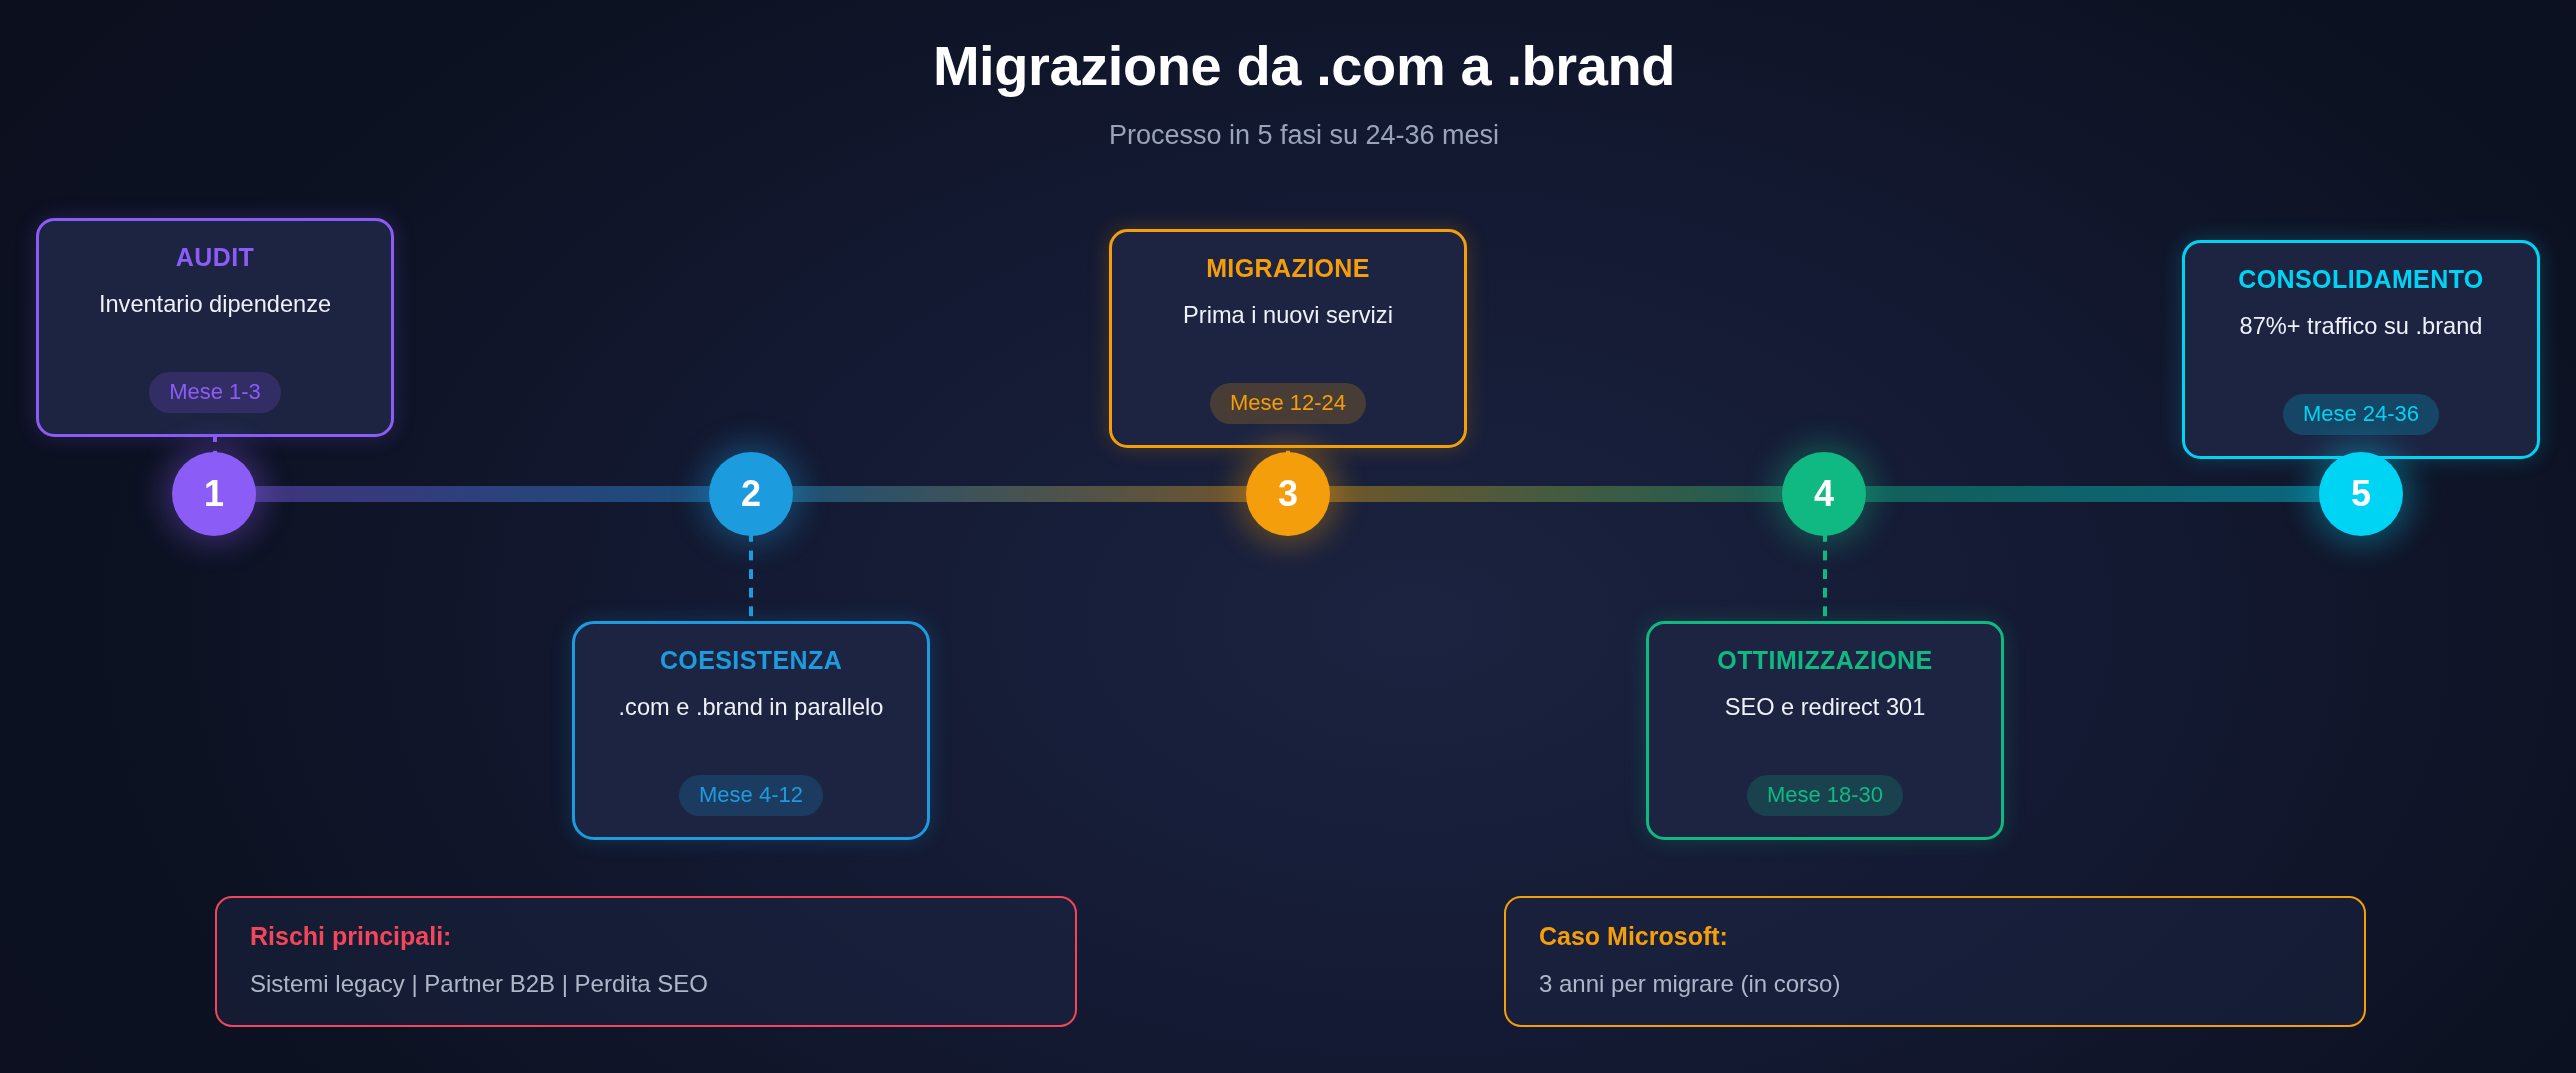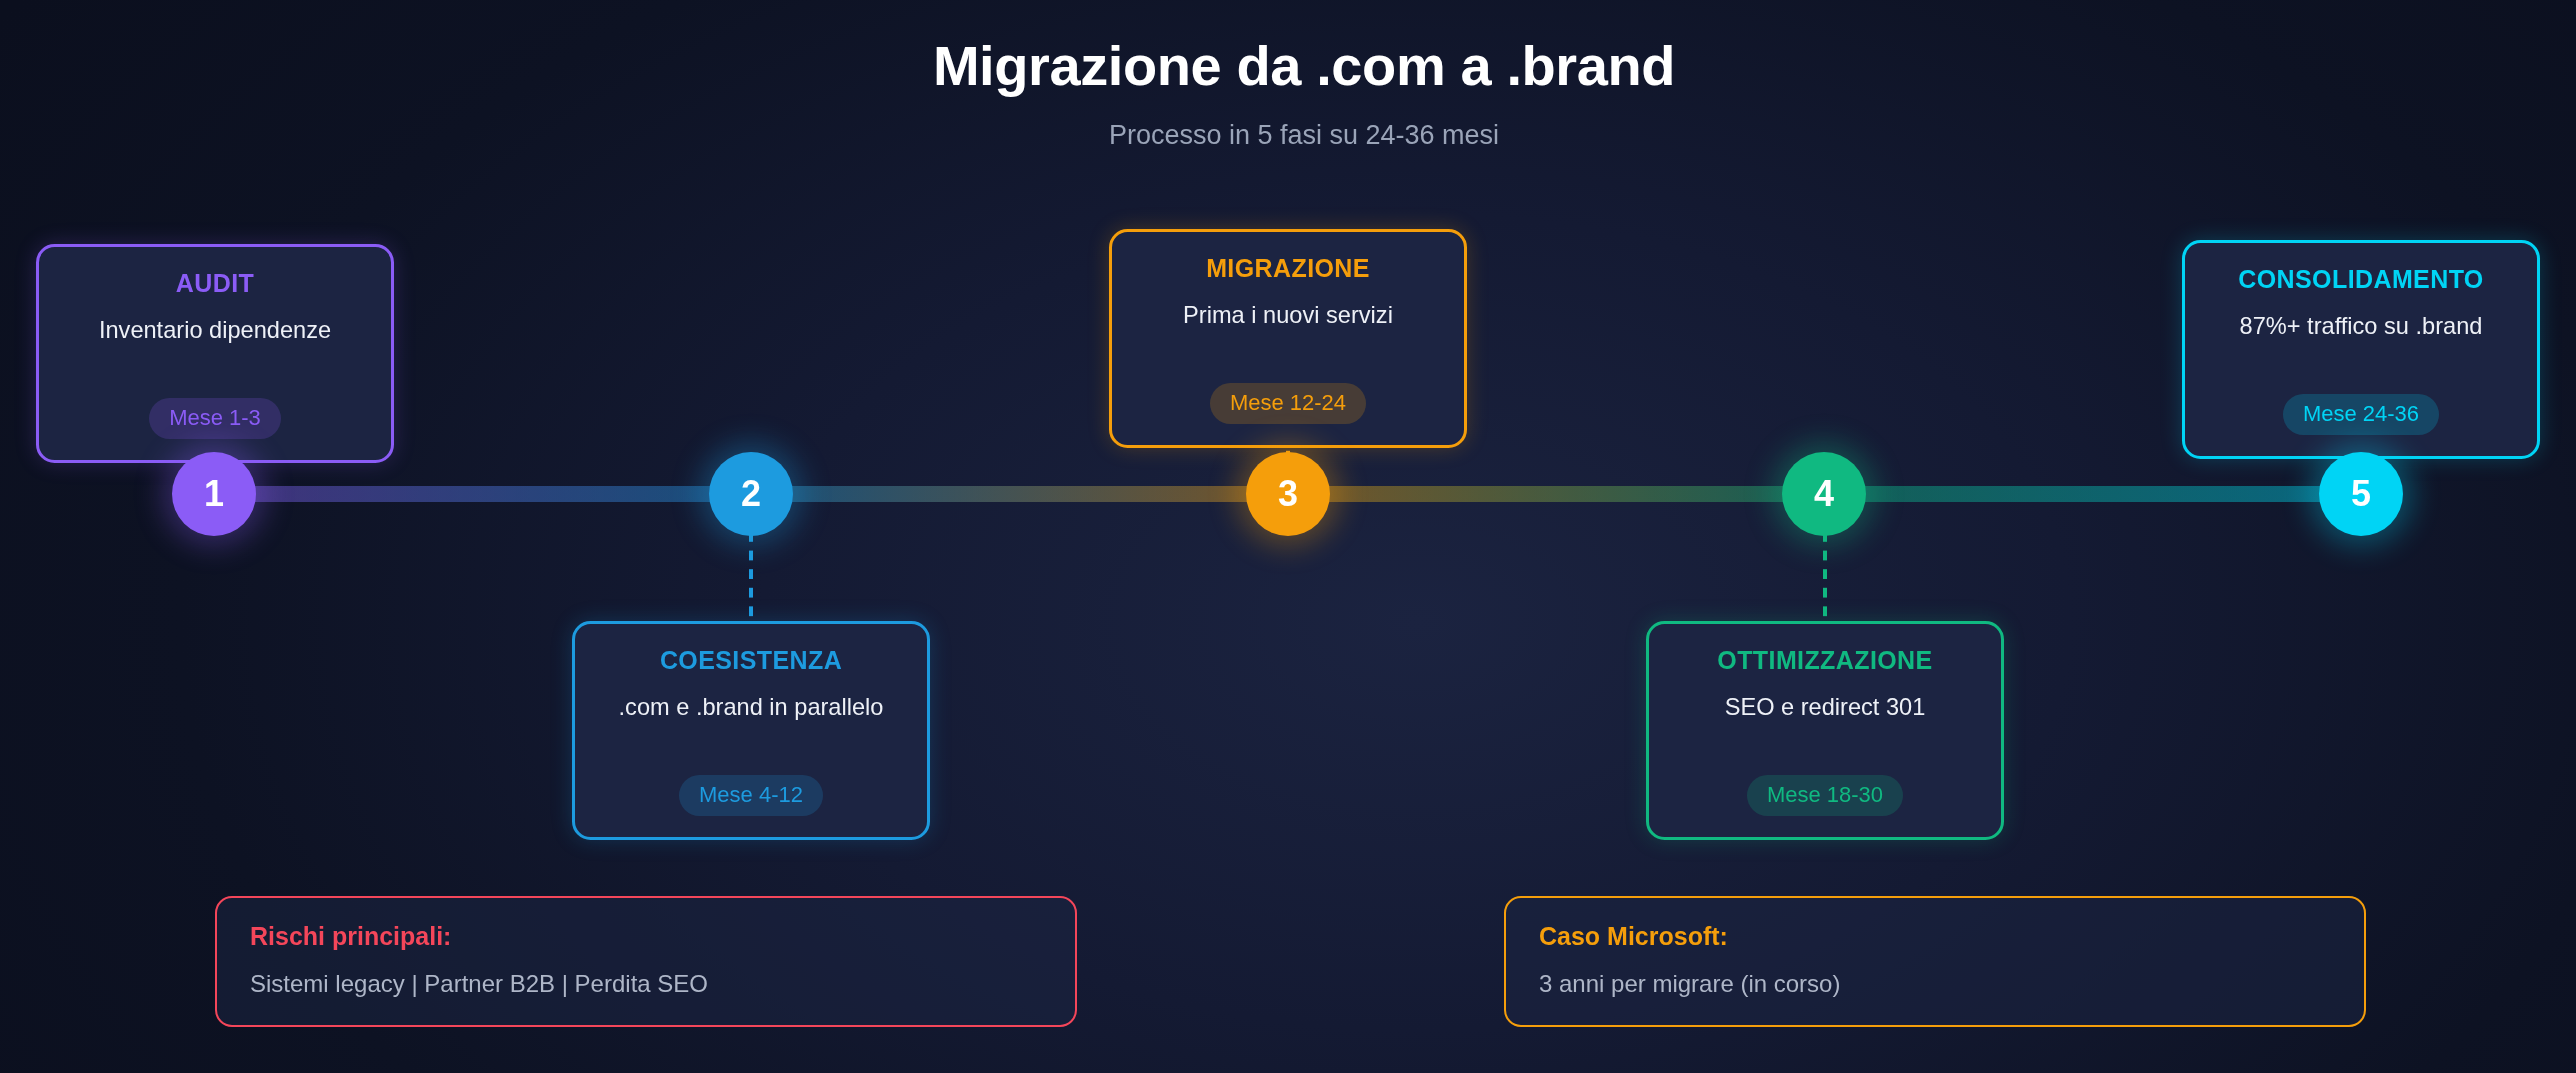--- a/index.html
+++ b/index.html
@@ -115,26 +115,26 @@
   <div class="track"></div>
 
   <div id="stems">
       <div class="stem" style="left: 213px; color: rgb(139, 92, 246); top: 395px; height: 61px;"></div>
       <div class="stem" style="left: 749px; color: rgb(29, 155, 223); top: 532px; height: 91px;"></div>
       <div class="stem" style="left: 1286px; color: rgb(245, 158, 11); top: 395px; height: 61px;"></div>
       <div class="stem" style="left: 1823px; color: rgb(16, 185, 129); top: 532px; height: 91px;"></div>
       <div class="stem" style="left: 2359px; color: rgb(0, 212, 245); top: 395px; height: 61px;"></div>
     </div>
   <div id="cards">
-      <div class="card" style="left: 36px; top: 244px; border-color: rgb(139, 92, 246); box-shadow: rgba(139, 92, 246, 0.22) 0px 0px 21.5px;">
+      <div class="card" style="left: 36px; top: 218px; border-color: rgb(139, 92, 246); box-shadow: rgba(139, 92, 246, 0.22) 0px 0px 21.5px;">
         <div class="card-title" style="color: rgb(139, 92, 246);">AUDIT</div>
         <div class="card-desc">Inventario dipendenze</div>
         <div><span class="badge" style="color: rgb(139, 92, 246); background: rgba(139, 92, 246, 0.2);">Mese 1-3</span></div>
       </div>
-      <div class="card" style="left: 572px; top: 621px; border-color: rgb(29, 155, 223); box-shadow: rgba(29, 155, 223, 0.22) 0px 0px 21.5px;">
+      <div class="card" style="left: 572px; top: 621px; border-color: rgb(29, 155, 223); box-shadow: rgba(29, 155, 223, 0.22) 0px 0px 21.5px; border-radius: 22px;">
         <div class="card-title" style="color: rgb(29, 155, 223);">COESISTENZA</div>
         <div class="card-desc">.com e .brand in parallelo</div>
         <div><span class="badge" style="color: rgb(29, 155, 223); background: rgba(29, 155, 223, 0.2);">Mese 4-12</span></div>
       </div>
       <div class="card" style="left: 1109px; top: 229px; border-color: rgb(245, 158, 11); box-shadow: rgba(245, 158, 11, 0.22) 0px 0px 21.5px;">
         <div class="card-title" style="color: rgb(245, 158, 11);">MIGRAZIONE</div>
         <div class="card-desc">Prima i nuovi servizi</div>
         <div><span class="badge" style="color: rgb(245, 158, 11); background: rgba(245, 158, 11, 0.2);">Mese 12-24</span></div>
       </div>
       <div class="card" style="left: 1646px; top: 621px; border-color: rgb(16, 185, 129); box-shadow: rgba(16, 185, 129, 0.22) 0px 0px 21.5px;">

